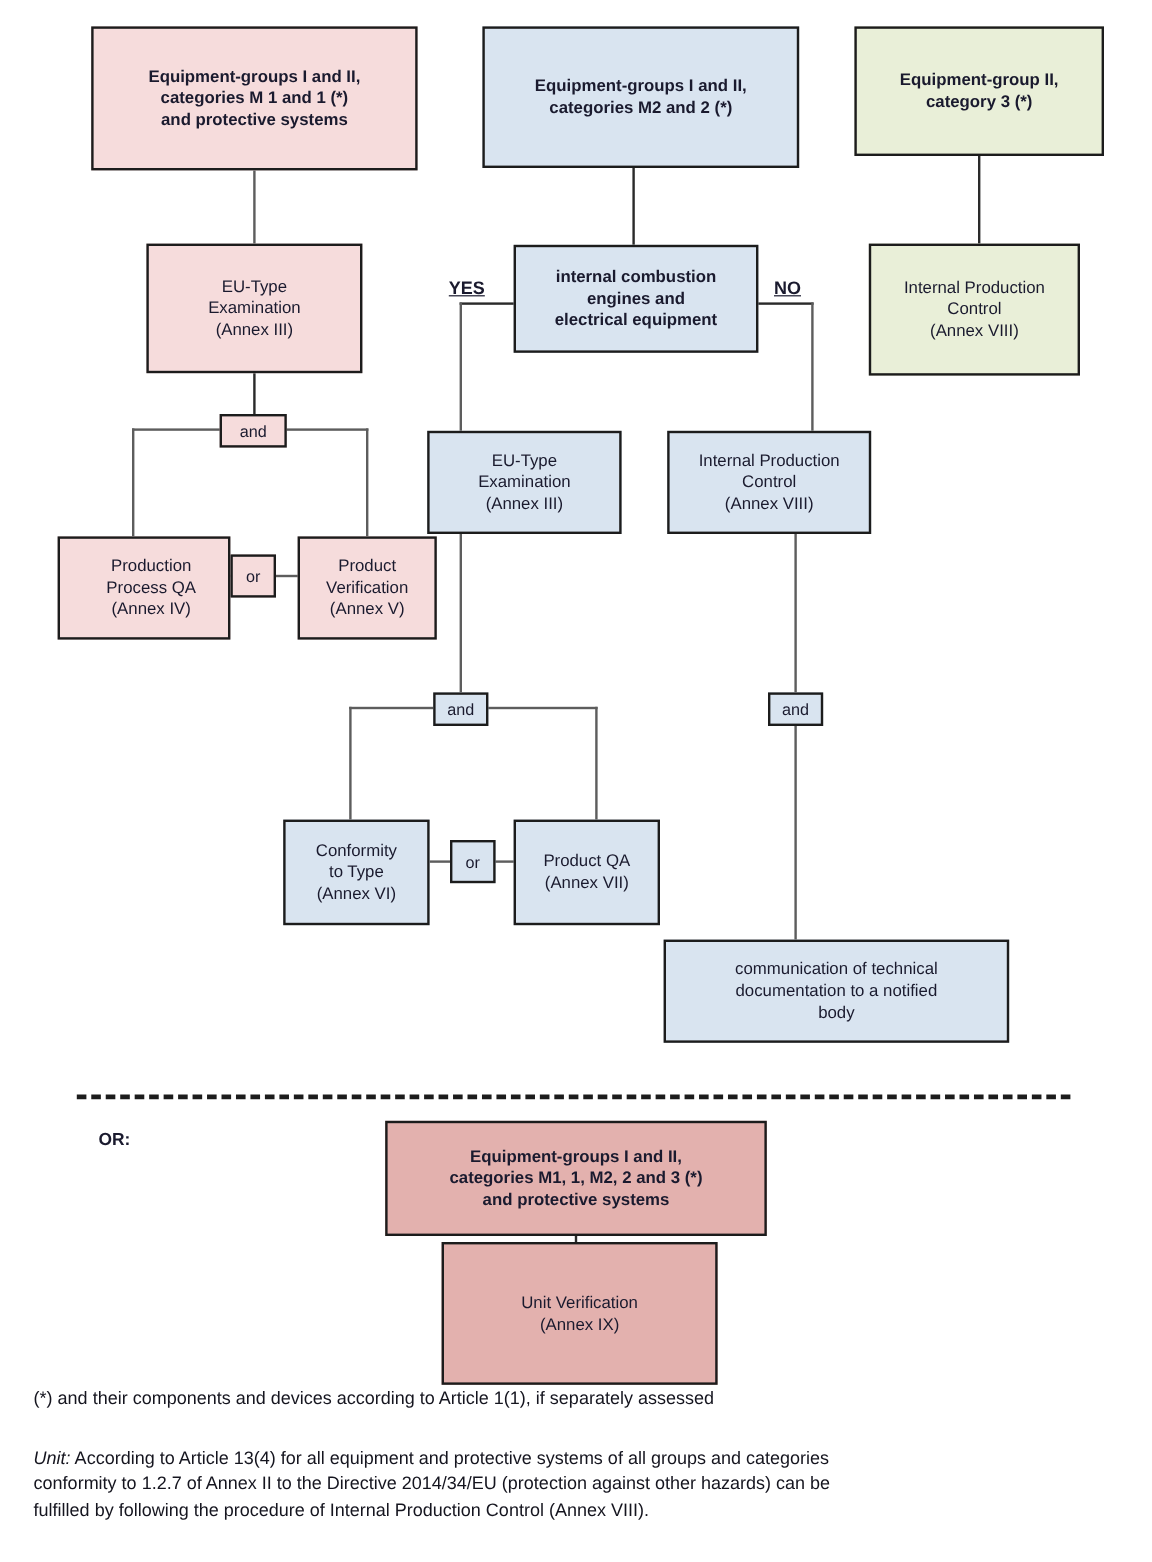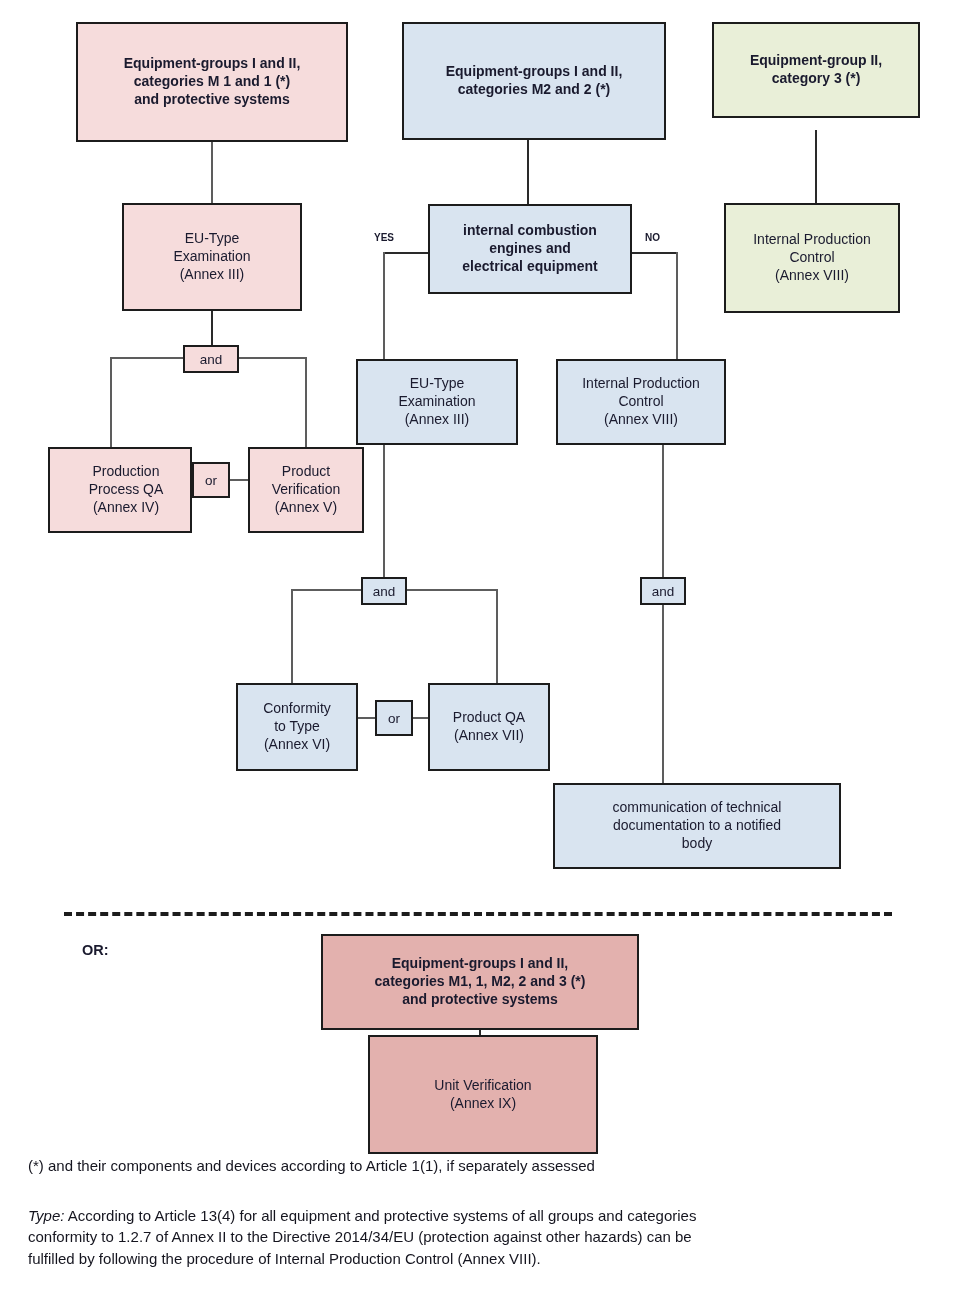--- a/index.html
+++ b/index.html
@@ -29,21 +29,21 @@
   .lnv{width:2px;}
   .lnh{height:2px;}
   .lnk{background:#2a2a2a;}
 
   
   .op{position:absolute;box-sizing:border-box;border:2px solid #1c1c1c;
       display:flex;align-items:center;justify-content:center;
       font-size:13.5px;z-index:4;}
 
   
-  .branchlbl{position:absolute;font-weight:bold;font-size:10px;z-index:5;}
+  .branchlbl{position:absolute;font-weight:bold;font-size:15px;z-index:5;text-decoration:underline;}
 
   
   .dashsep{position:absolute;height:0;border-top:4px dashed #1c1c1c;z-index:2;}
 
   
   .orlabel{position:absolute;font-weight:bold;font-size:14.5px;z-index:5;}
 
   
   .foot{position:absolute;font-size:15px;line-height:1.42;color:#15151f;}
   .foot i{font-style:italic;}
@@ -193,21 +193,21 @@
   <div class="ln lnv" style="left:662px;top:605px;width:2px;height:178px;"></div>
 
   <div class="node blue fs14" style="left:553px;top:783px;width:288px;height:86px;">
     <span class="t">
       <span>communication of technical</span><br>
       <span>documentation to a notified</span><br>
       <span>body</span>
     </span>
   </div>
 
-  <div class="node green bold fs14" style="left:712px;top:22px;width:208px;height:96px;">
+  <div class="node green bold fs14" style="left:712px;top:22px;width:208px;height:108px;">
     <span class="t">
       <span>Equipment-group II,</span><br>
       <span>category 3 (*)</span>
     </span>
   </div>
 
   <div class="ln lnv lnk" style="left:815px;top:130px;width:2px;height:73px;"></div>
 
   <div class="node green fs14" style="left:724px;top:203px;width:176px;height:110px;">
     <span class="t">
@@ -238,18 +238,18 @@
       <span>Unit Verification</span><br>
       <span>(Annex IX)</span>
     </span>
   </div>
 
   <div class="foot" style="left:28px;top:1155px;width:900px;">
     <span>(*) and their components and devices according to Article 1(1), if separately assessed</span>
   </div>
 
   <div class="foot" style="left:28px;top:1205px;width:910px;">
-    <i>Type:</i><span> According to Article 13(4) for all equipment and protective systems of all groups and categories</span><br>
+    <i>Unit:</i><span> According to Article 13(4) for all equipment and protective systems of all groups and categories</span><br>
     <span>conformity to 1.2.7 of Annex II to the Directive 2014/34/EU (protection against other hazards) can be</span><br>
     <span>fulfilled by following the procedure of Internal Production Control (Annex VIII).</span>
   </div>
 
 </div>
 
 </body></html>

